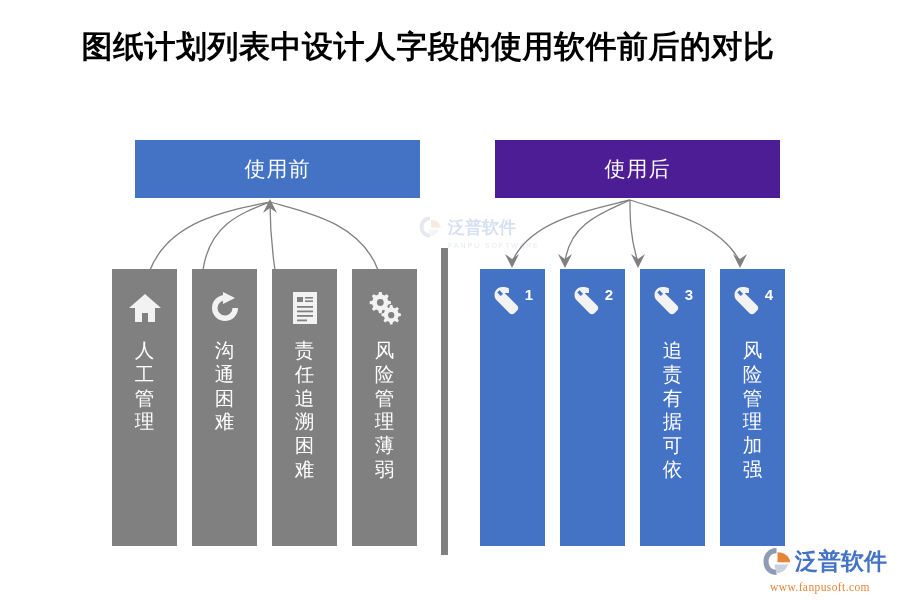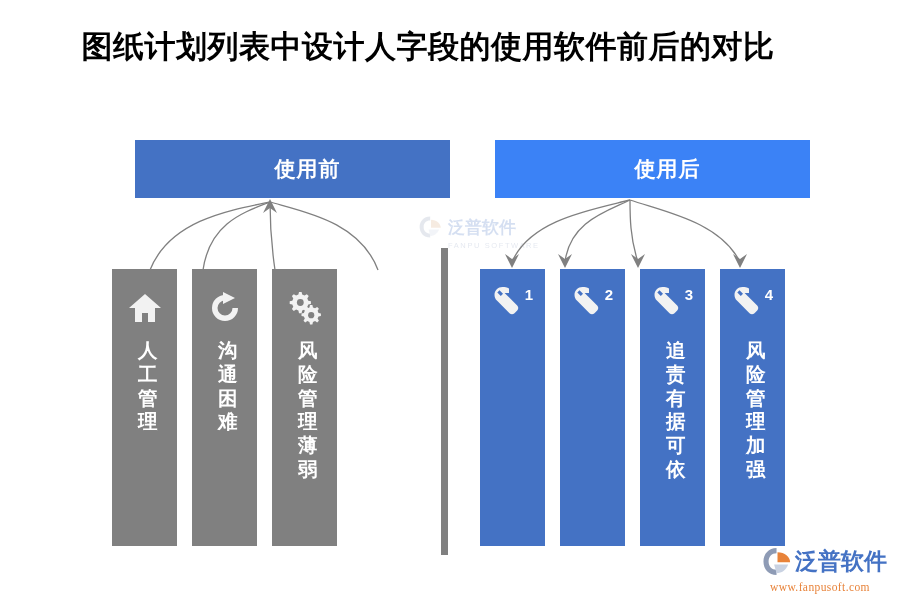--- a/index.html
+++ b/index.html
@@ -72,35 +72,34 @@
 
   
   .panel-header {
     position: absolute;
     height: 58px;
     display: flex;
     align-items: center;
     justify-content: center;
     color: #ffffff;
     font-size: 21px;
-    font-weight: bold;
+    font-weight: normal;
     letter-spacing: 1px;
-    padding-left: 30px;
   }
   #header-before {
     left: 135px;
     top: 140px;
     width: 285px;
     background: #4472C4;
   }
   #header-after {
     left: 495px;
     top: 140px;
     width: 285px;
-    background: #3b82f6;
+    background: #4c1d95;
   }
 
   
   .connector-svg {
     position: absolute;
     pointer-events: none;
   }
   #connectors-before {
     left: 110px;
     top: 196px;
@@ -166,24 +165,24 @@
     font-size: 15px;
     font-weight: bold;
     line-height: 1;
     margin-top: 2px;
   }
 
   .card-label {
     margin-top: 8px;
     color: #ffffff;
     font-size: 19.5px;
-    font-weight: bold;
+    font-weight: normal;
     line-height: 1.22;
     width: 26px;
-    text-align: right;
+    text-align: center;
     word-break: break-all;
     letter-spacing: 0;
   }
 
   
   #brand-logo {
     position: absolute;
     left: 762px;
     top: 546px;
     width: 132px;
@@ -284,20 +283,35 @@
     <div class="card is-gray">
       <div class="card-icon">
         <svg width="34" height="34" viewBox="0 0 34 34">
           <path d="M17 4 A13 13 0 1 0 30 17 L24.5 17 A7.5 7.5 0 1 1 17 9.5 Z" fill="#f2f2f2"></path>
           <path d="M15 1 L15 13 L27 7 Z" fill="#f2f2f2"></path>
         </svg>
       </div>
       <div class="card-label">沟通困难</div>
     </div>
 
+    <div class="card is-gray">
+      <div class="card-icon">
+        <svg width="28" height="34" viewBox="0 0 28 34">
+          <rect x="2" y="1" width="24" height="32" fill="#f2f2f2"></rect>
+          <rect x="6" y="6" width="6" height="5" fill="#808080"></rect>
+          <rect x="14" y="6" width="8" height="1.6" fill="#808080"></rect>
+          <rect x="14" y="9.4" width="8" height="1.6" fill="#808080"></rect>
+          <rect x="6" y="15" width="16" height="1.8" fill="#808080"></rect>
+          <rect x="6" y="19.5" width="16" height="1.8" fill="#808080"></rect>
+          <rect x="6" y="24" width="16" height="1.8" fill="#808080"></rect>
+          <rect x="6" y="28.5" width="10" height="1.8" fill="#808080"></rect>
+        </svg>
+      </div>
+      <div class="card-label">责任追溯困难</div>
+    </div>
 
     <div class="card is-gray">
       <div class="card-icon">
         <svg width="38" height="34" viewBox="0 0 38 34">
           <g fill="#f2f2f2">
             <path d="M13 1 l2.6 0 .6 2.6 2.3 1 2.3-1.4 1.9 1.9-1.4 2.3 1 2.3 2.6 .6 0 2.6-2.6 .6-1 2.3 1.4 2.3-1.9 1.9-2.3-1.4-2.3 1-.6 2.6-2.6 0-.6-2.6-2.3-1-2.3 1.4-1.9-1.9 1.4-2.3-1-2.3-2.6-.6 0-2.6 2.6-.6 1-2.3-1.4-2.3 1.9-1.9 2.3 1.4 2.3-1 Z"></path>
             <circle cx="14.3" cy="11.5" r="3.4" fill="#808080"></circle>
             <path d="M24 14 l2.4 0 .55 2.4 2.1 .9 2.1-1.3 1.75 1.75-1.3 2.1 .9 2.1 2.4 .55 0 2.4-2.4 .55-.9 2.1 1.3 2.1-1.75 1.75-2.1-1.3-2.1 .9-.55 2.4-2.4 0-.55-2.4-2.1-.9-2.1 1.3-1.75-1.75 1.3-2.1-.9-2.1-2.4-.55 0-2.4 2.4-.55 .9-2.1-1.3-2.1 1.75-1.75 2.1 1.3 2.1-.9 Z"></path>
             <circle cx="25.2" cy="24.2" r="3.1" fill="#808080"></circle>
           </g>

